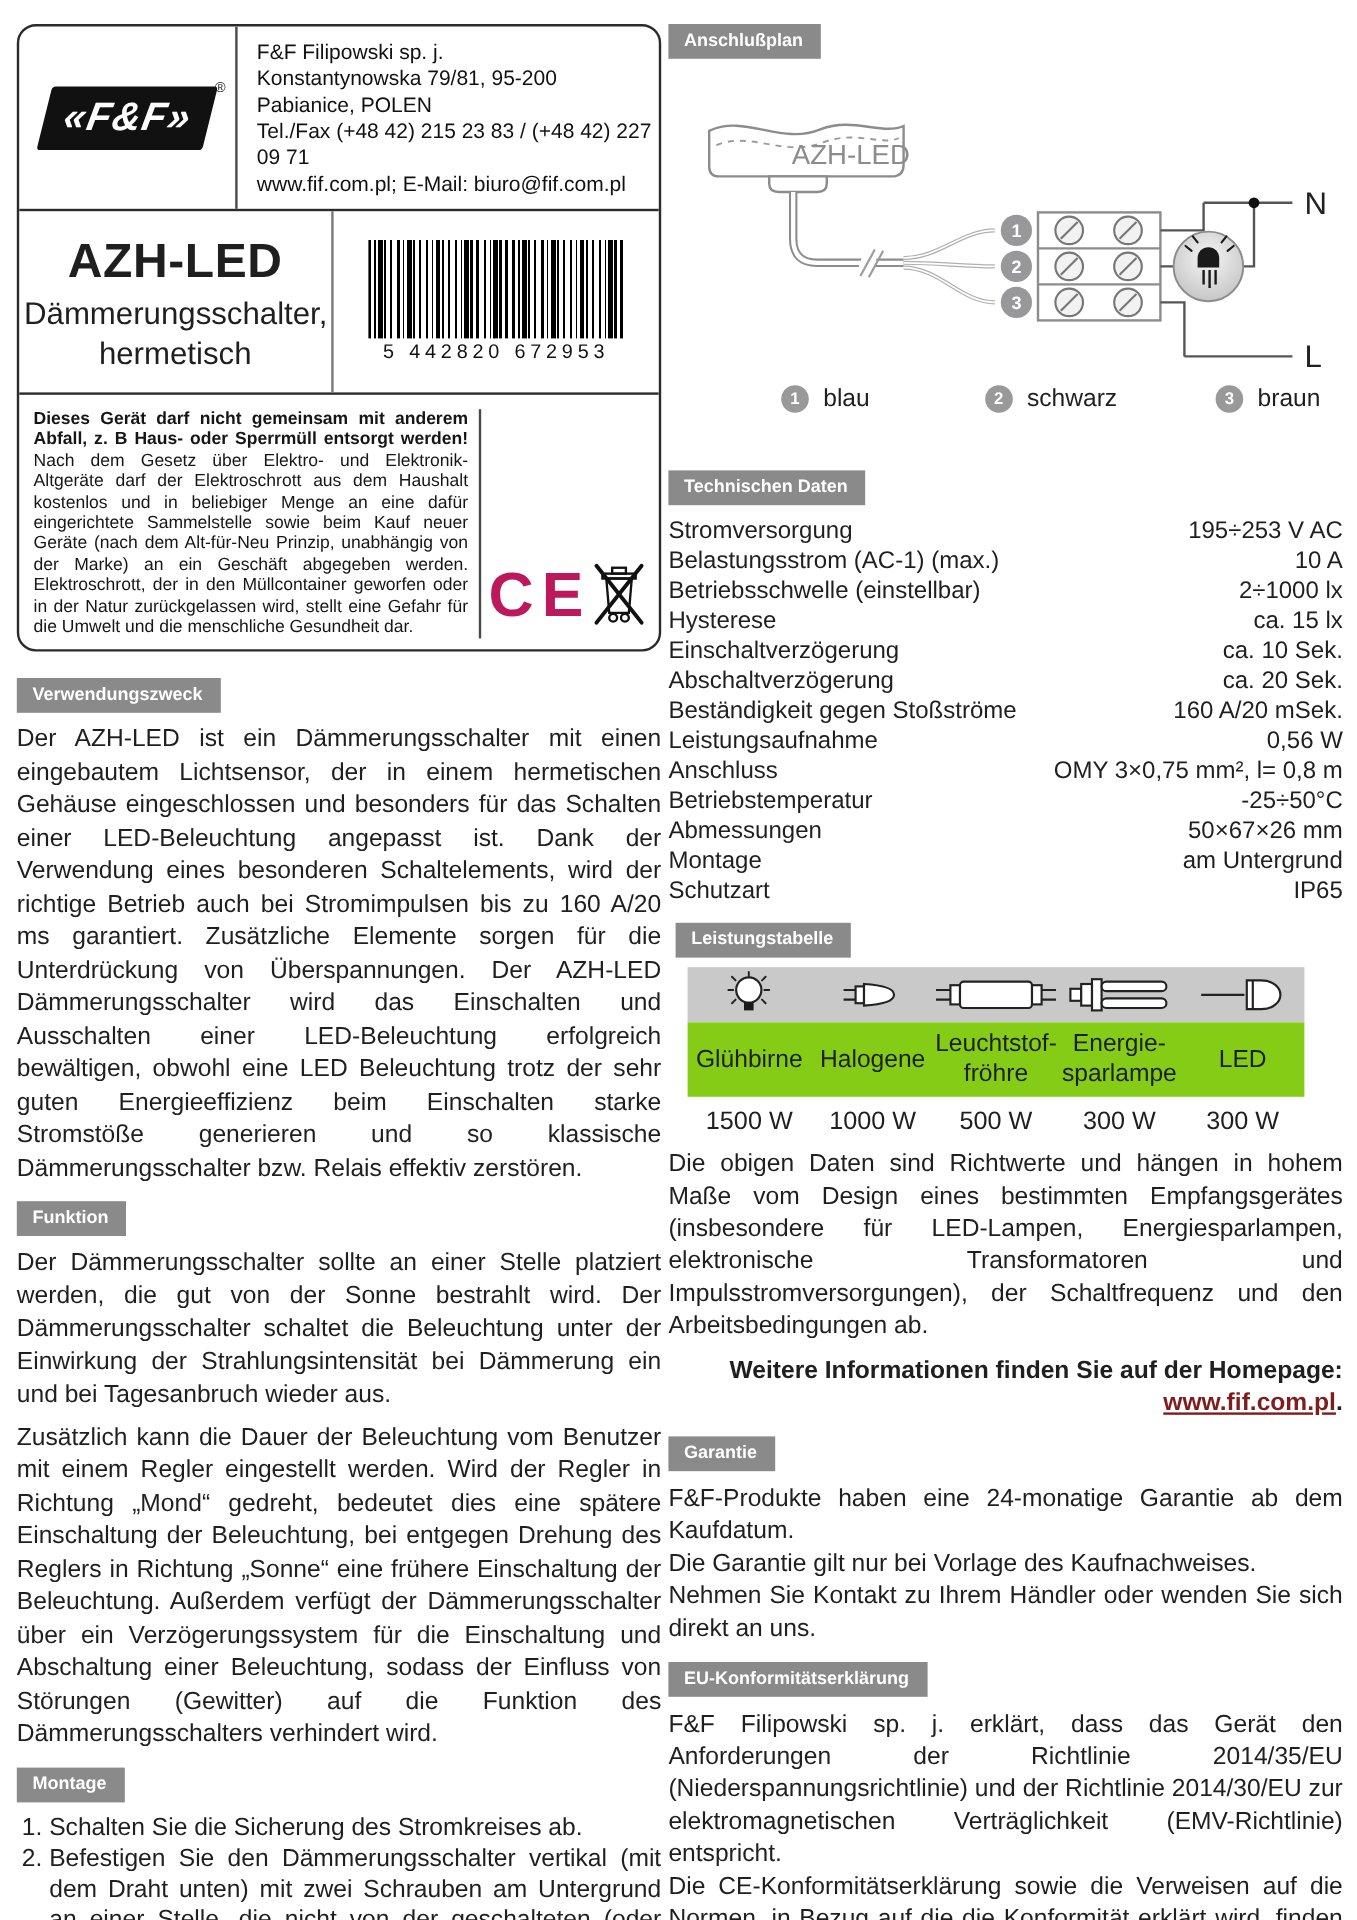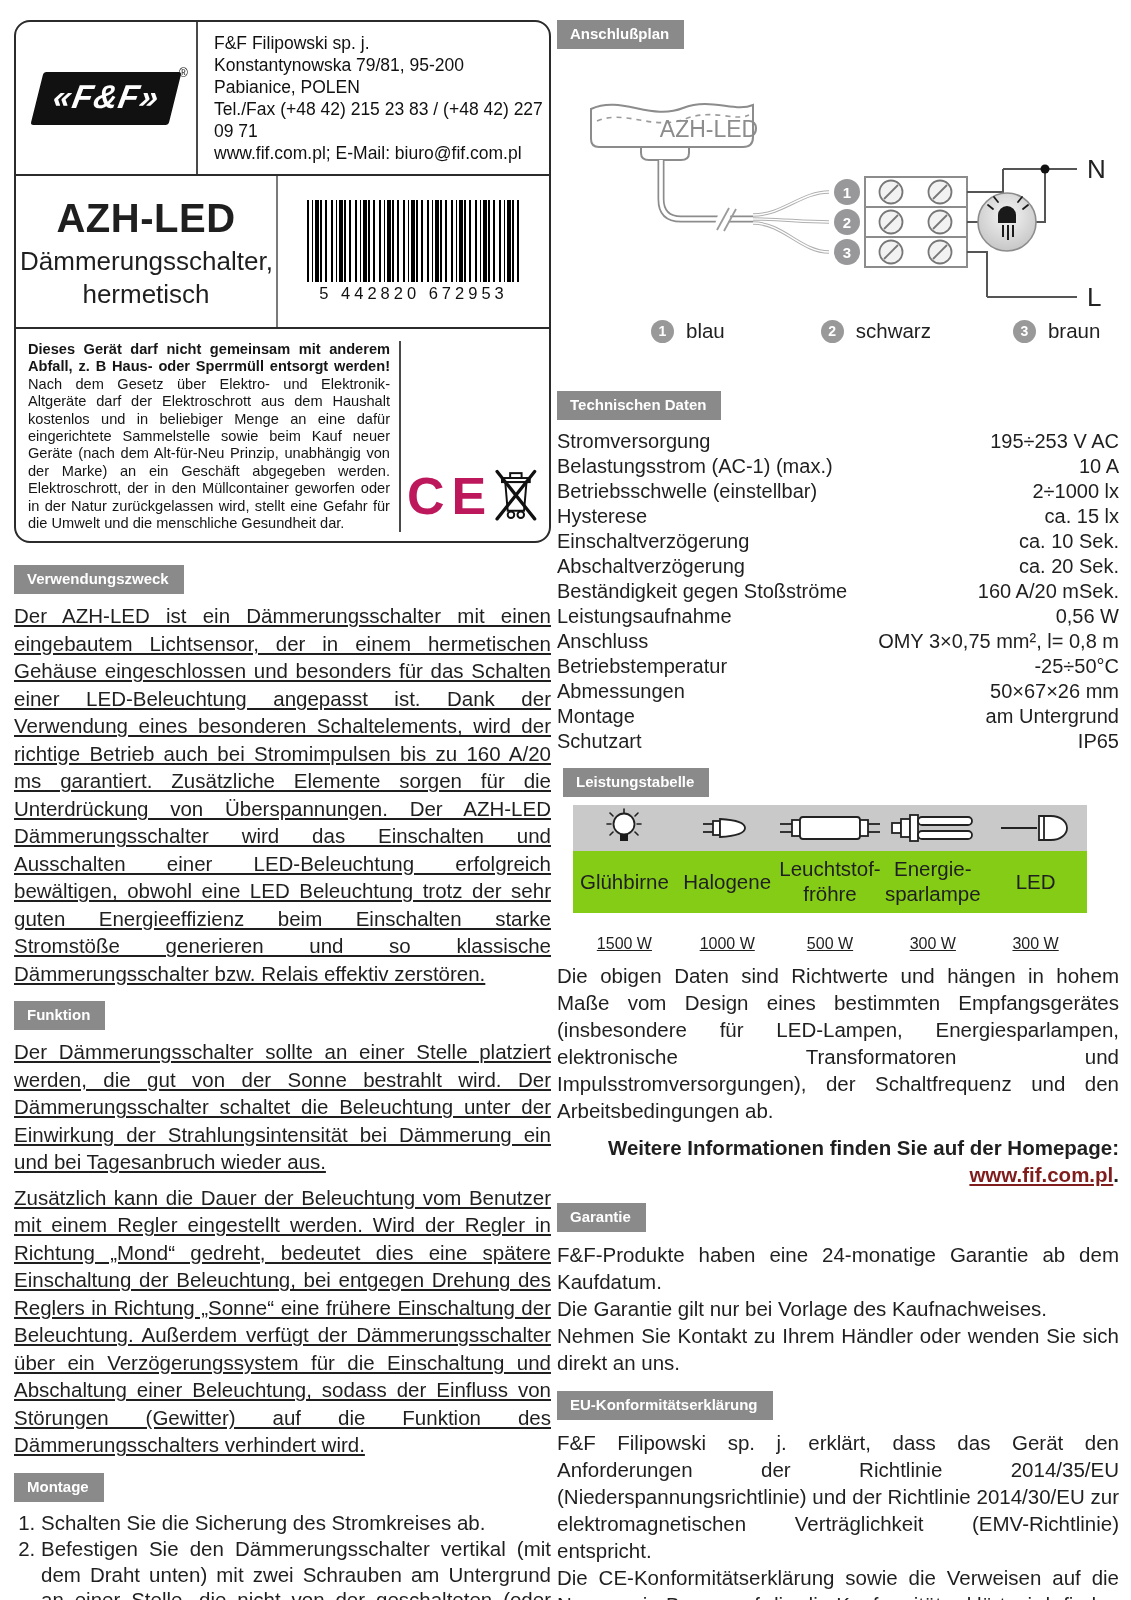--- a/index.html
+++ b/index.html
@@ -36,21 +36,21 @@
   }
   .bc-digits { font-size:16.5px; letter-spacing:4px; margin-top:2px; color:#111; }
   .hdr-row3 { display:flex; align-items:flex-end; padding:12px 10px 9px 12px; }
   .disp-text { flex:1; font-size:14.6px; line-height:17.4px; text-align:justify; border-right:2px solid #4a4a4a; padding-right:9px; color:#151515; }
   .marks { width:138px; display:flex; align-items:center; justify-content:space-evenly; padding-left:6px; }
   .ce-mark { font-size:52px; font-weight:bold; letter-spacing:7px; color:#be185d; }
 
   
   .badge { display:inline-block; background:#8a8a8a; color:#fff; font-weight:bold;
            font-size:15px; line-height:1; padding:6px 15px 8px 13px; border-radius:0; }
-  .para { font-size:20.5px; line-height:27.5px; text-align:justify; margin-top:8px;text-decoration:underline; }
+  .para { font-size:20.5px; line-height:27.5px; text-align:justify; margin-top:8px; }
   .col-left .badge { margin-top:14px; }
   ol.steps { margin:8px 0 0 0; padding-left:27px; font-size:20.5px; line-height:25.5px; }
   ol.steps li { text-align:justify; margin-bottom:1px; }
 
   
   .diagram-wrap { margin-top:12px; }
   .legend-row { display:flex; align-items:center; margin-top:2px; font-size:20.5px; }
   .legend-item { display:flex; align-items:center; gap:12px; }
   .lg-circle { width:23px; height:23px; border-radius:50%; background:#999; color:#fff;
                font-size:14px; font-weight:bold; display:flex; align-items:center; justify-content:center; }
@@ -61,21 +61,21 @@
   .tech-row { display:flex; justify-content:space-between; font-size:20px; line-height:25px; }
   .tech-row .tl { white-space:nowrap; }
   .tech-row .tv { white-space:nowrap; text-align:right; }
 
   .lt-badge { margin-top:14px; margin-left:6px; }
   .ltab { width:514px; margin:8px 0 0 16px; }
   .ltab-icons { display:flex; background:#c9c9c9; height:46px; align-items:center; }
   .ltab-icons .cell, .ltab-labels .cell, .ltab-values .cell { flex:1; display:flex; align-items:center; justify-content:center; text-align:center; }
   .ltab-labels { display:flex; background:#84cc16; padding:5px 0 7px; font-size:20.5px; line-height:25px; }
   .ltab-labels .cell { white-space:pre-line; }
-  .ltab-values { display:flex; padding-top:22px; font-size:16px;text-decoration:underline; }
+  .ltab-values { display:flex; padding-top:9px; font-size:21px; }
   .rpara { font-size:20.5px; line-height:27px; text-align:justify; margin-top:9px; }
   a.doclink { color:#7f1d1d; text-decoration:underline; }
   .right-badge { margin-top:15px; }
 
   svg text { font-family:"Liberation Sans", sans-serif; }
 </style>
 </head>
 <body>
 
 <div class="col-left">

